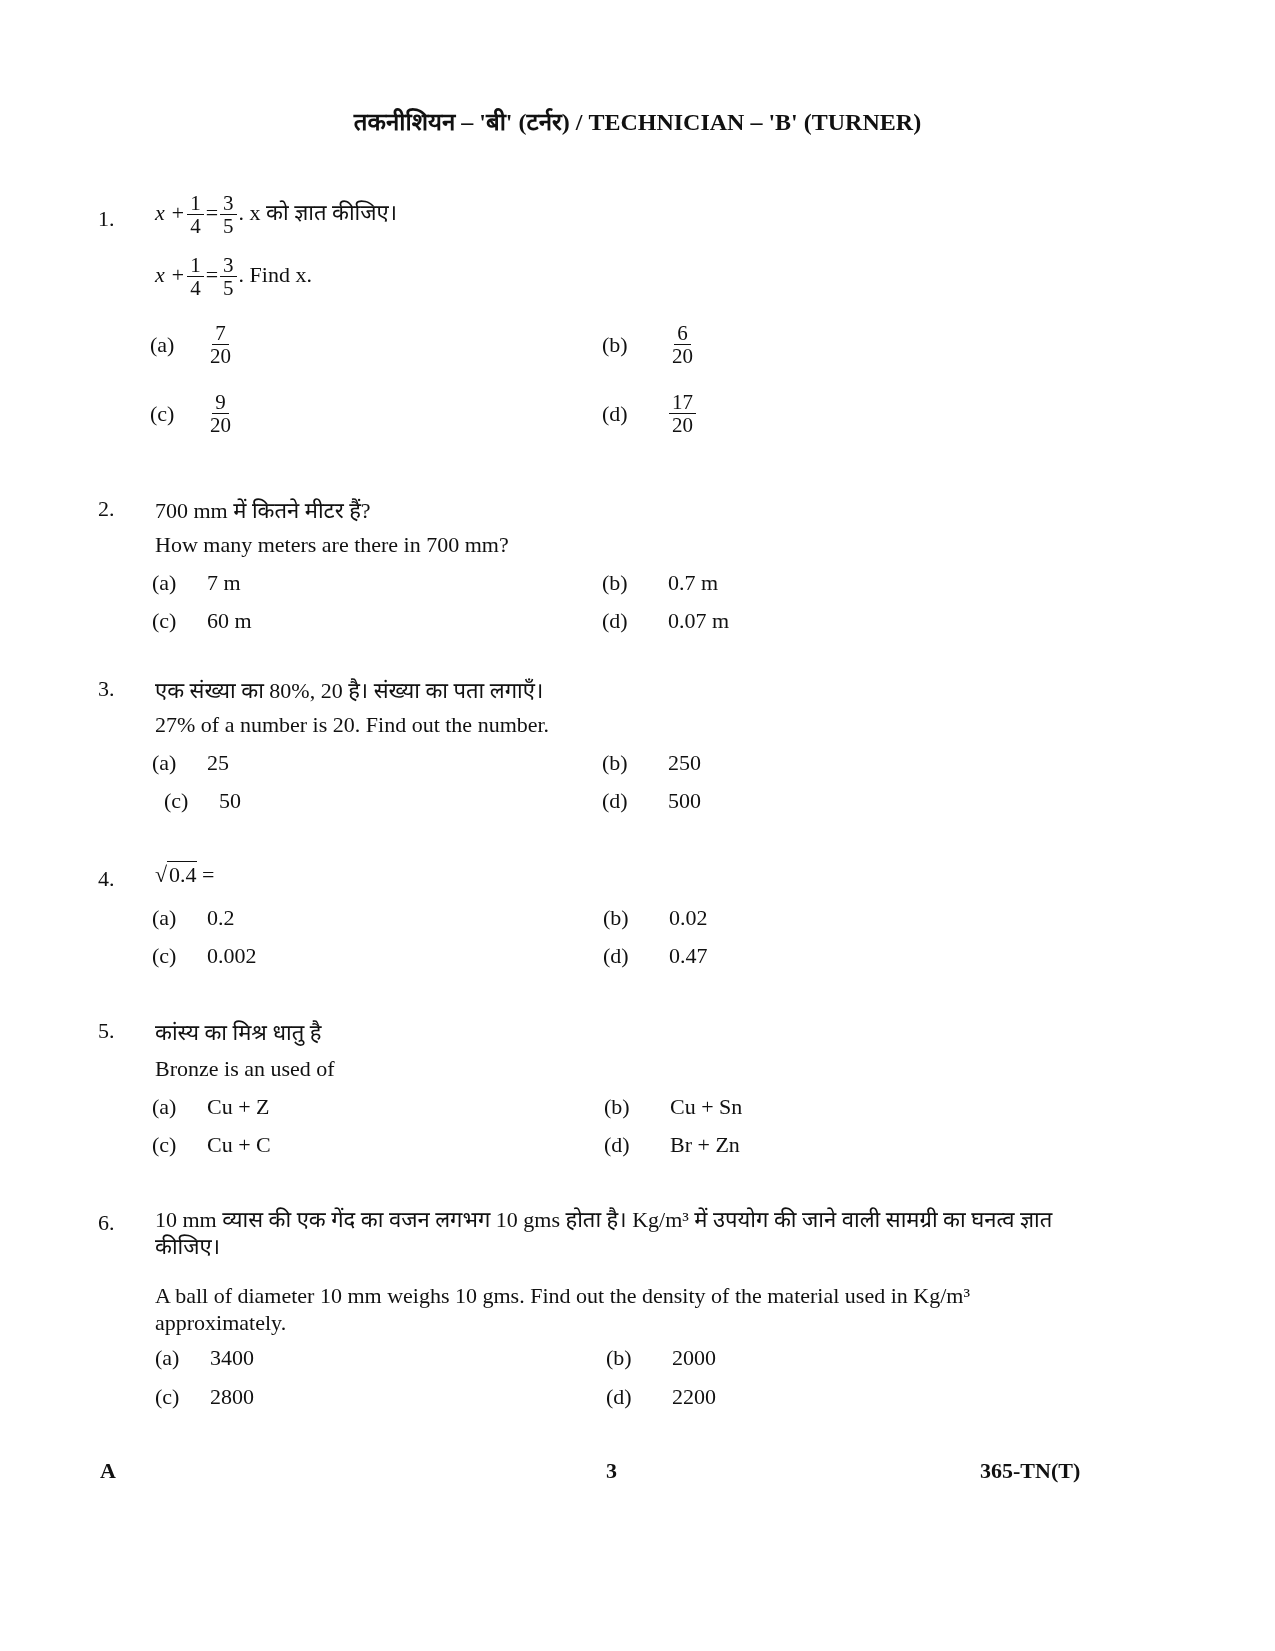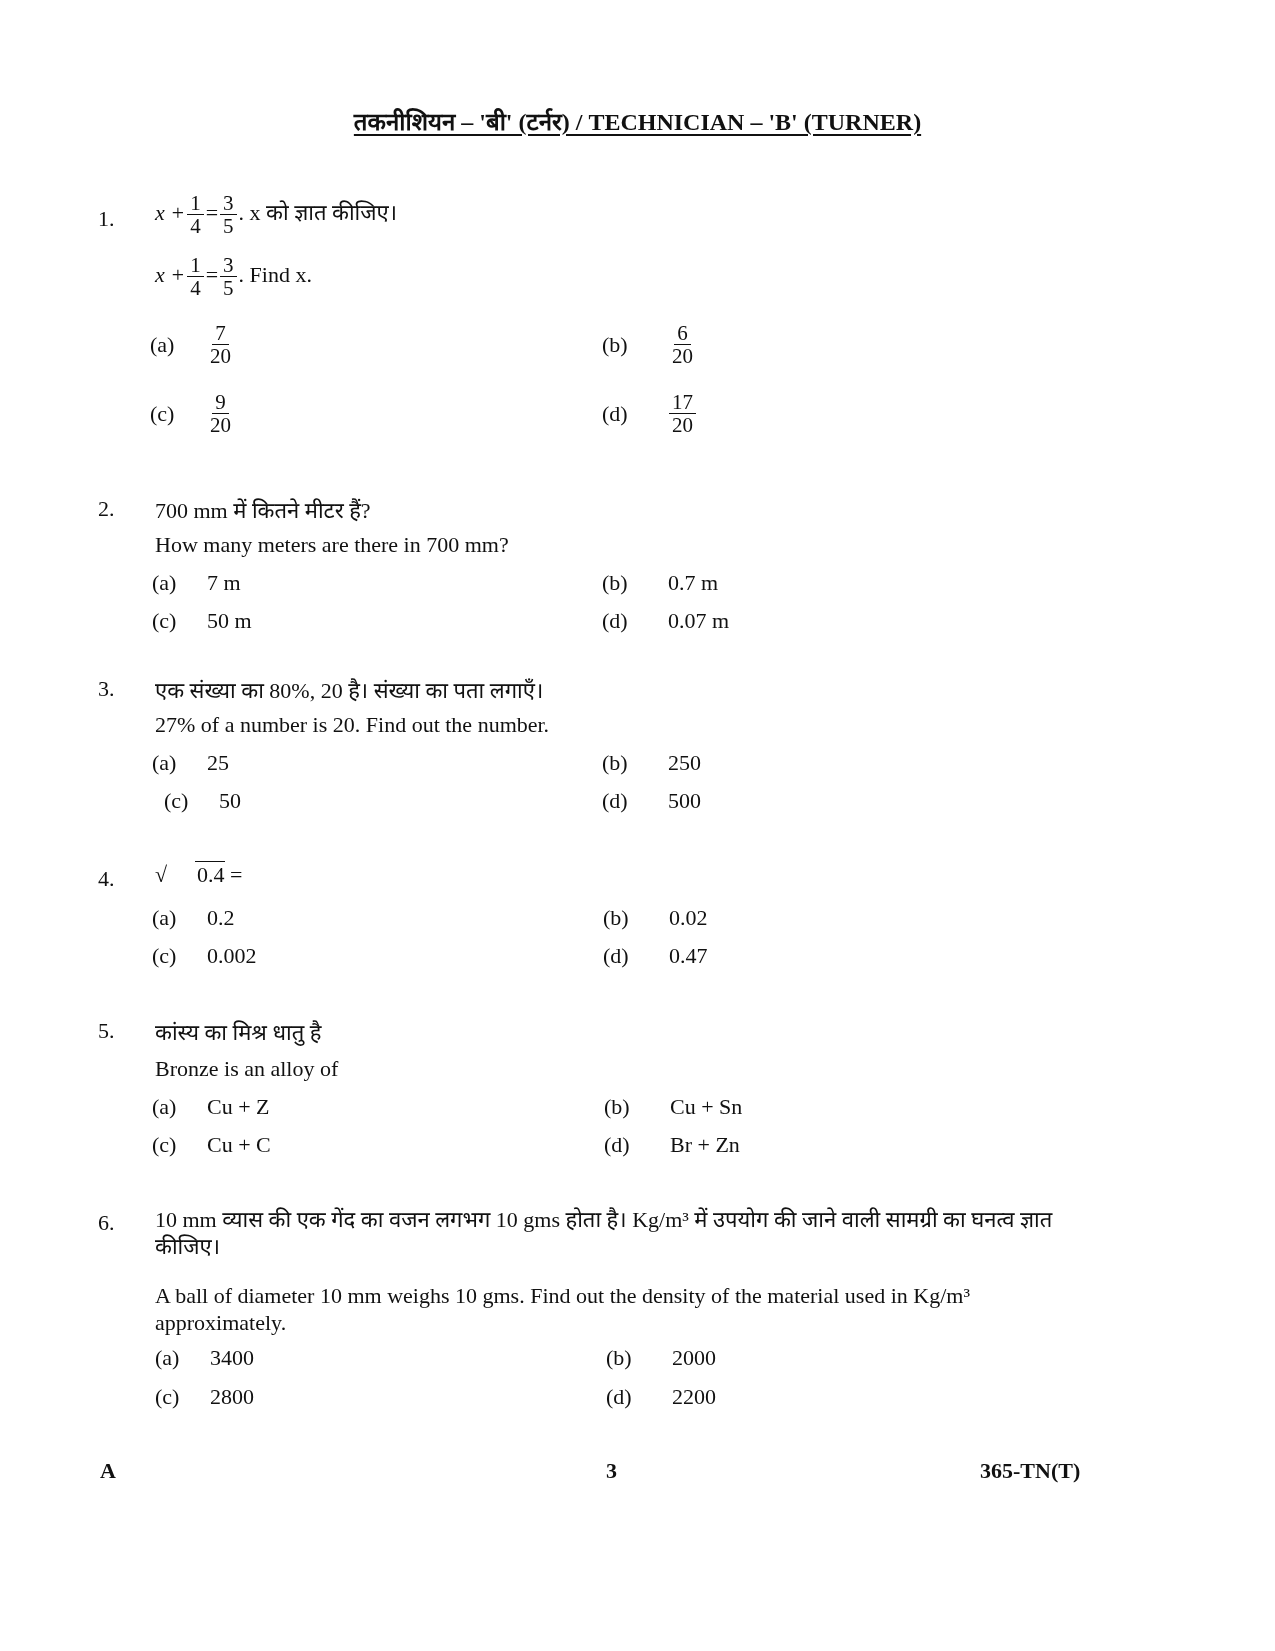--- a/index.html
+++ b/index.html
@@ -5,29 +5,29 @@
   html, body { margin: 0; padding: 0; background: #ffffff; }
   body {
     width: 1275px; height: 1651px; position: relative; overflow: hidden;
     font-family: "DejaVu Serif", "Liberation Serif", serif;
     color: #111; font-size: 21px;
   }
   .title {
     position: absolute; top: 104px; left: 0; width: 1275px; text-align: center;
     font-family: "Liberation Serif", serif; font-weight: bold; font-size: 24px;
   }
-  .title span { text-decoration: underline; text-underline-offset: 4px; }
+  .title span { text-underline-offset: 4px; }
   .qnum { position: absolute; left: 98px; font-family: "Liberation Serif", serif; font-size: 22px; }
   .line { position: absolute; left: 155px; font-family: "Liberation Serif", serif; font-size: 22px; white-space: nowrap; }
   .opt { position: absolute; font-family: "Liberation Serif", serif; font-size: 22px; white-space: nowrap; }
   .opt .lbl { display: inline-block; width: 55px; }
   .frac { display: inline-flex; flex-direction: column; align-items: center; vertical-align: middle; font-size: 21px; line-height: 1.05; margin: 0 2px; }
   .frac .n { border-bottom: 1.5px solid #111; padding: 0 3px; }
   .frac .d { padding: 0 3px; }
-  .sqrt { border-top: 1.5px solid #111; padding-left: 2px; margin-left: 28px; }
+  .sqrt { border-top: 1.5px solid #111; padding-left: 2px; }
   .footer { position: absolute; top: 1458px; font-family: "Liberation Serif", serif; font-weight: bold; font-size: 22px; }
   .wrap { white-space: normal; width: 950px; line-height: 27px; }
 </style>
 </head>
 <body>
 
 <div class="title"><span>तकनीशियन – 'बी' (टर्नर) / TECHNICIAN – 'B' (TURNER)</span></div>
 
 <div>
   <div class="qnum" style="top:206px">1.</div>
@@ -66,21 +66,21 @@
         <span class="d">20</span>
       </span></div>
 </div>
 
 <div>
   <div class="qnum" style="top:496px">2.</div>
   <div class="line" style="top:494px">700 mm में कितने मीटर हैं?</div>
   <div class="line" style="top:532px">How many meters are there in 700 mm?</div>
   <div class="opt" style="top:570px;left:152px"><span class="lbl">(a)</span><span>7 m</span></div>
   <div class="opt" style="top:570px;left:602px"><span class="lbl" style="width:66px">(b)</span><span>0.7 m</span></div>
-  <div class="opt" style="top:608px;left:152px"><span class="lbl">(c)</span><span>50 m</span></div>
+  <div class="opt" style="top:608px;left:152px"><span class="lbl">(c)</span><span>60 m</span></div>
   <div class="opt" style="top:608px;left:602px"><span class="lbl" style="width:66px">(d)</span><span>0.07 m</span></div>
 </div>
 
 <div>
   <div class="qnum" style="top:676px">3.</div>
   <div class="line" style="top:674px">एक संख्या का 80%, 20 है। संख्या का पता लगाएँ।</div>
   <div class="line" style="top:712px">27% of a number is 20. Find out the number.</div>
   <div class="opt" style="top:750px;left:152px"><span class="lbl">(a)</span><span>25</span></div>
   <div class="opt" style="top:750px;left:602px"><span class="lbl" style="width:66px">(b)</span><span>250</span></div>
   <div class="opt" style="top:788px;left:164px"><span class="lbl">(c)</span><span>50</span></div>
@@ -92,21 +92,21 @@
   <div class="line" style="top:862px"><span>√</span><span class="sqrt">0.4</span><span> =</span></div>
   <div class="opt" style="top:905px;left:152px"><span class="lbl">(a)</span><span>0.2</span></div>
   <div class="opt" style="top:905px;left:603px"><span class="lbl" style="width:66px">(b)</span><span>0.02</span></div>
   <div class="opt" style="top:943px;left:152px"><span class="lbl">(c)</span><span>0.002</span></div>
   <div class="opt" style="top:943px;left:603px"><span class="lbl" style="width:66px">(d)</span><span>0.47</span></div>
 </div>
 
 <div>
   <div class="qnum" style="top:1018px">5.</div>
   <div class="line" style="top:1016px">कांस्य का मिश्र धातु है</div>
-  <div class="line" style="top:1056px">Bronze is an alloy of</div>
+  <div class="line" style="top:1056px">Bronze is an used of</div>
   <div class="opt" style="top:1094px;left:152px"><span class="lbl">(a)</span><span>Cu + Z</span></div>
   <div class="opt" style="top:1094px;left:604px"><span class="lbl" style="width:66px">(b)</span><span>Cu + Sn</span></div>
   <div class="opt" style="top:1132px;left:152px"><span class="lbl">(c)</span><span>Cu + C</span></div>
   <div class="opt" style="top:1132px;left:604px"><span class="lbl" style="width:66px">(d)</span><span>Br + Zn</span></div>
 </div>
 
 <div>
   <div class="qnum" style="top:1210px">6.</div>
   <div class="line wrap" style="top:1206px">10 mm व्यास की एक गेंद का वजन लगभग 10 gms होता है। Kg/m³ में उपयोग की जाने वाली सामग्री का घनत्व ज्ञात कीजिए।</div>
   <div class="line wrap" style="top:1282px">A ball of diameter 10 mm weighs 10 gms. Find out the density of the material used in Kg/m³ approximately.</div>

